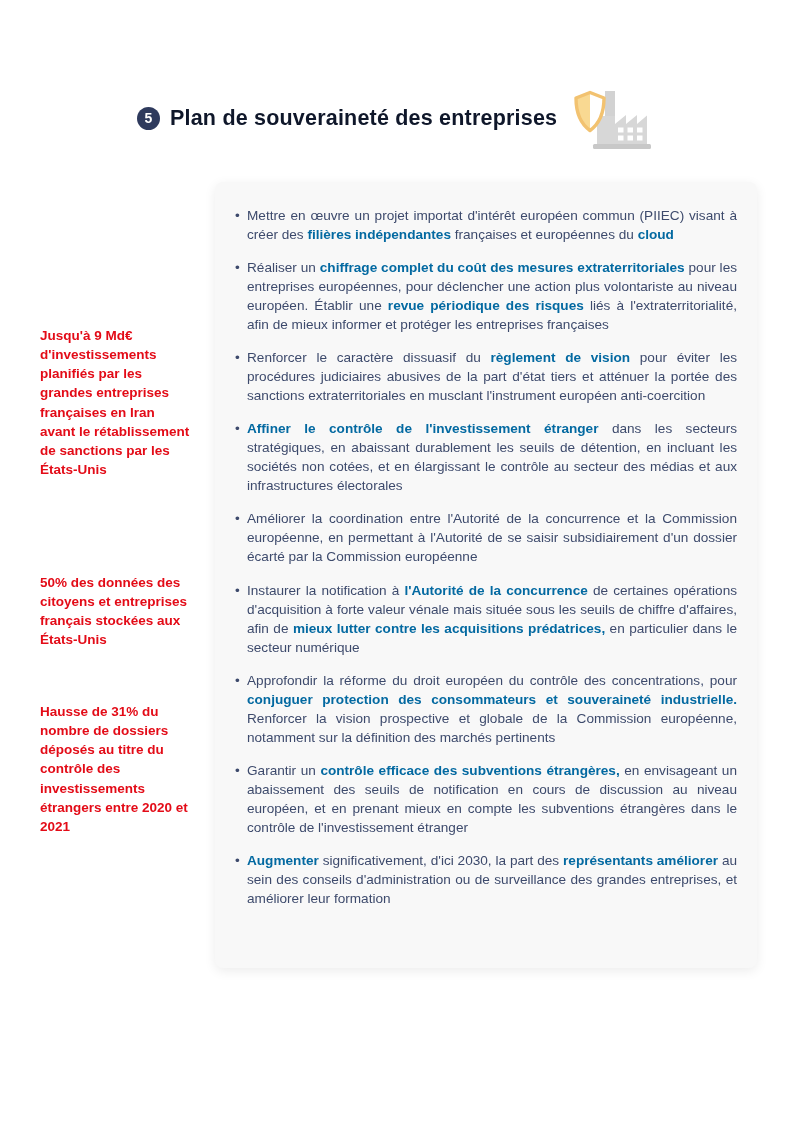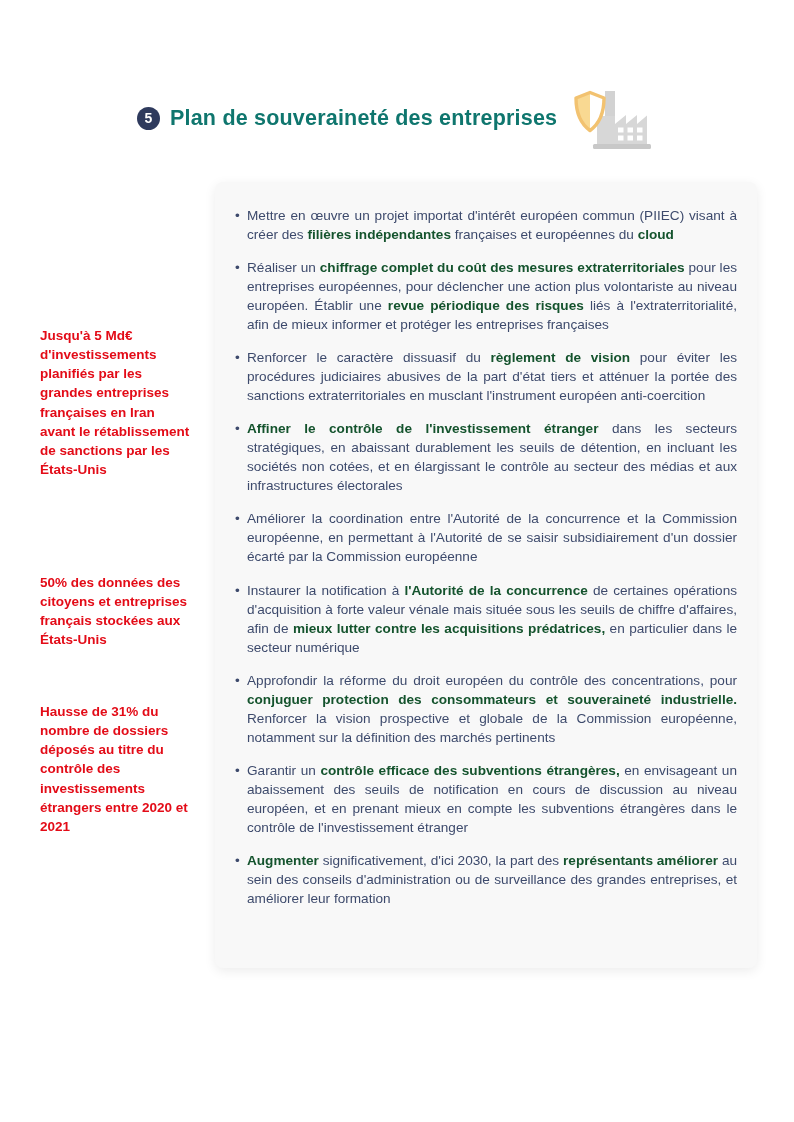--- a/index.html
+++ b/index.html
@@ -32,21 +32,21 @@
     font-weight: bold;
     display: flex;
     align-items: center;
     justify-content: center;
     flex: 0 0 auto;
   }
   .doc-title {
     margin: 0;
     font-size: 21.5px;
     font-weight: 600;
-    color: #0f766e;
+    color: #0f172a;
     letter-spacing: 0.2px;
   }
   .header-icon { width: 82px; height: 62px; flex: 0 0 auto; margin-left: 2px; margin-top: 6px; }
 
   
   .callout {
     position: absolute;
     left: 40px;
     width: 152px;
     margin: 0;
@@ -82,21 +82,21 @@
     line-height: 1.4;
     text-align: justify;
   }
   .bullet-item:last-child { margin-bottom: 0; }
   .bullet-dot {
     position: absolute;
     left: 2px;
     top: 0;
     color: #3d4a6c;
   }
-  .seg-bold { font-weight: bold; color: #14532d; }
+  .seg-bold { font-weight: bold; color: #0369a1; }
 </style>
 </head>
 <body>
 
 <div class="page">
 
   <header class="doc-header">
     <span class="num-badge">5</span>
     <h1 class="doc-title">Plan de souveraineté des entreprises</h1>
     <span class="header-icon">
@@ -117,21 +117,21 @@
         <g>
           <path d="M21 2.5 L7 8 C7 23 12 34 21 40.5 C30 34 35 23 35 8 Z" fill="#ffffff"></path>
           <path d="M21 2.5 L7 8 C7 23 12 34 21 40.5 Z" fill="#f9d992"></path>
           <path d="M21 2.5 L7 8 C7 23 12 34 21 40.5 C30 34 35 23 35 8 Z" fill="none" stroke="#f2c270" stroke-width="3.4" stroke-linejoin="round"></path>
         </g>
       </svg>
     </span>
   </header>
 
   <aside>
-    <p class="callout callout-0">Jusqu'à 5 Md€ d'investissements planifiés par les grandes entreprises françaises en Iran avant le rétablissement de sanctions par les États-Unis</p>
+    <p class="callout callout-0">Jusqu'à 9 Md€ d'investissements planifiés par les grandes entreprises françaises en Iran avant le rétablissement de sanctions par les États-Unis</p>
     <p class="callout callout-1">50% des données des citoyens et entreprises français stockées aux États-Unis</p>
     <p class="callout callout-2">Hausse de 31% du nombre de dossiers déposés au titre du contrôle des investissements étrangers entre 2020 et 2021</p>
   </aside>
 
   <section class="content-box">
     <ul class="bullet-list" id="measures-list">
         <li class="bullet-item"><span class="bullet-dot">•</span><span class="seg">Mettre en œuvre un projet importat d'intérêt européen commun (PIIEC) visant à créer des </span><span class="seg seg-bold">filières indépendantes</span><span class="seg"> françaises et européennes du </span><span class="seg seg-bold">cloud</span></li>
         <li class="bullet-item"><span class="bullet-dot">•</span><span class="seg">Réaliser un </span><span class="seg seg-bold">chiffrage complet du coût des mesures extraterritoriales</span><span class="seg"> pour les entreprises européennes, pour déclencher une action plus volontariste au niveau européen. Établir une </span><span class="seg seg-bold">revue périodique des risques</span><span class="seg"> liés à l'extraterritorialité, afin de mieux informer et protéger les entreprises françaises</span></li>
         <li class="bullet-item"><span class="bullet-dot">•</span><span class="seg">Renforcer le caractère dissuasif du </span><span class="seg seg-bold">règlement de vision</span><span class="seg"> pour éviter les procédures judiciaires abusives de la part d'état tiers et atténuer la portée des sanctions extraterritoriales en musclant l'instrument européen anti-coercition</span></li>
         <li class="bullet-item"><span class="bullet-dot">•</span><span class="seg seg-bold">Affiner le contrôle de l'investissement étranger</span><span class="seg"> dans les secteurs stratégiques, en abaissant durablement les seuils de détention, en incluant les sociétés non cotées, et en élargissant le contrôle au secteur des médias et aux infrastructures électorales</span></li>

